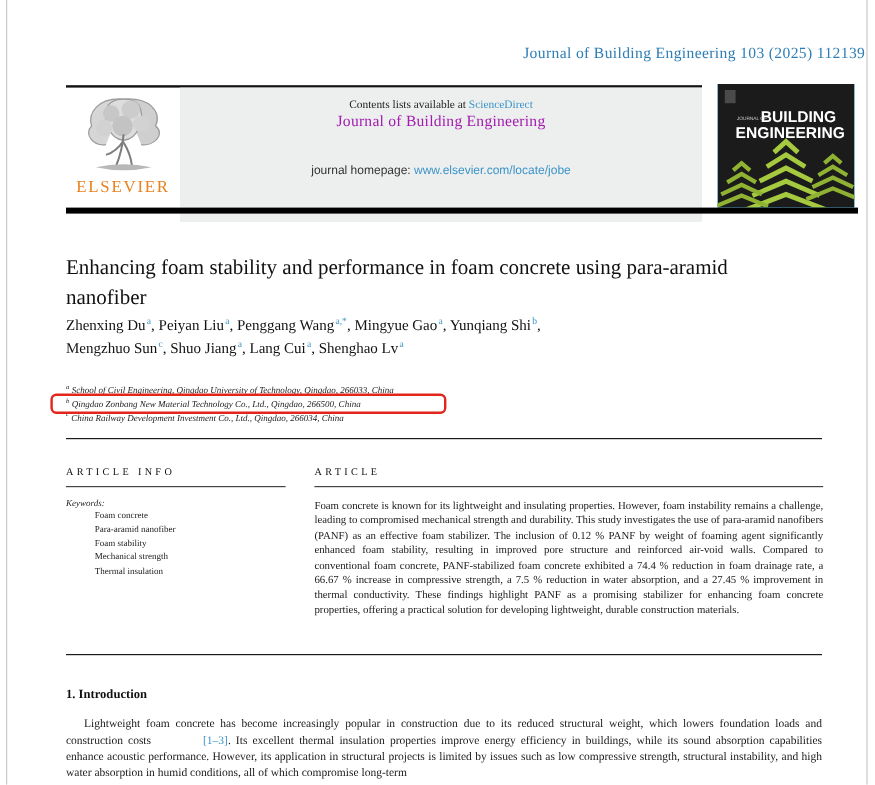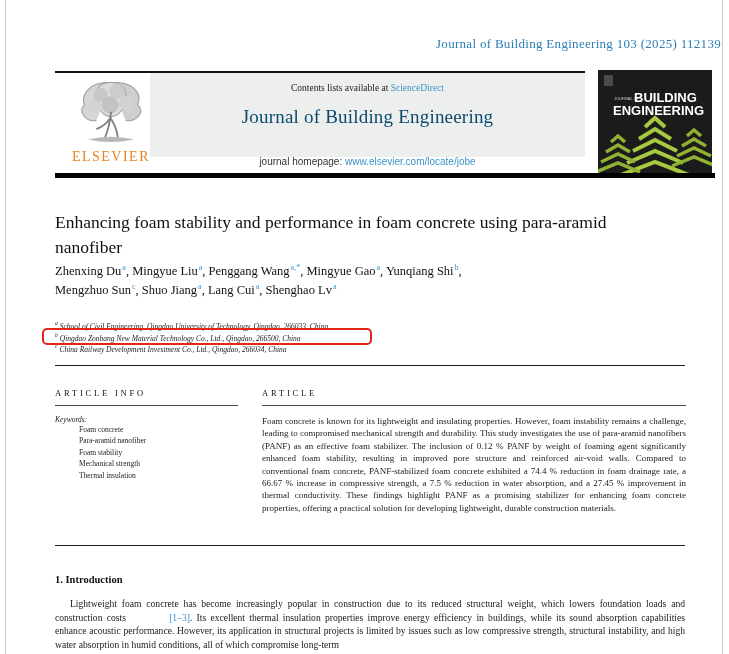--- a/index.html
+++ b/index.html
@@ -13,30 +13,30 @@
   
   .citation { position: absolute; top: 36px; left: 0; width: 721px; text-align: right;
               font-size: 13px; color: #2e7eb5; letter-spacing: 0.3px; }
 
   
   .header { position: absolute; left: 55px; top: 70px; width: 660px; height: 108px; }
   .hdr-topline { position: absolute; left: 0; top: 1px; width: 530px; height: 2px; background: #111; }
   .hdr-thickbar { position: absolute; left: 0; top: 103px; width: 660px; height: 5px; background: #000; }
 
   .logo-block { position: absolute; left: 0; top: 4px; width: 95px; height: 92px; background: #fff;
-                display: flex; flex-direction: column; align-items: flex-end; justify-content: flex-start; }
+                display: flex; flex-direction: column; align-items: center; justify-content: flex-start; }
   .logo-tree { width: 78px; height: 74px; }
   .elsevier-word { font-family: "Liberation Serif", serif; font-size: 14px; letter-spacing: 1.5px;
                    color: #e8821e; margin-top: 1px; }
 
-  .gray-box { position: absolute; left: 95px; top: 3px; width: 435px; height: 84px;
+  .gray-box { position: absolute; left: 95px; top: 3px; width: 435px; height: 112px;
               background: #edefee; text-align: center; }
   .contents-line { margin-top: 10px; font-size: 9.5px; color: #222; }
   .link-blue { color: #3b93c8; }
-  .journal-title { margin-top: 13px; font-size: 19px; font-weight: 500; color: #0c4a6e; letter-spacing: 0.2px; }
+  .journal-title { font-size: 13px; font-weight: 500; color: #a21caf; letter-spacing: 0.2px; }
   .homepage-line { margin-top: 28px; font-family: "Liberation Sans", sans-serif; font-size: 10px; color: #333; }
 
   .cover { position: absolute; left: 543px; top: 0; width: 114px; height: 103px; background: #0ea5e9; }
   .cover svg { display: block; width: 114px; height: 103px; }
 
   
   .title { position: absolute; left: 55px; top: 210px; width: 568px;
            font-size: 17.5px; line-height: 1.45; color: #111; }
   .authors { position: absolute; left: 55px; top: 262px; width: 620px;
              font-size: 12.5px; line-height: 1.42; color: #111; }
@@ -142,21 +142,21 @@
   </div>
 
   <div class="hdr-thickbar"></div>
 </div>
 
 <h1 class="title" style="font-weight: normal;">Enhancing foam stability and performance in foam concrete using para-aramid nanofiber</h1>
 
 <div class="authors">
   <div>
     <span><span>Zhenxing Du</span><sup>a</sup><span>, </span></span>
-    <span><span>Mingyue Liu</span><sup>a</sup><span>, </span></span>
+    <span><span>Peiyan Liu</span><sup>a</sup><span>, </span></span>
     <span><span>Penggang Wang</span><sup>a,*</sup><span>, </span></span>
     <span><span>Mingyue Gao</span><sup>a</sup><span>, </span></span>
     <span><span>Yunqiang Shi</span><sup>b</sup><span>,</span></span>
   </div>
   <div>
     <span><span>Mengzhuo Sun</span><sup>c</sup><span>, </span></span>
     <span><span>Shuo Jiang</span><sup>a</sup><span>, </span></span>
     <span><span>Lang Cui</span><sup>a</sup><span>, </span></span>
     <span><span>Shenghao Lv</span><sup>a</sup><span></span></span>
   </div>

